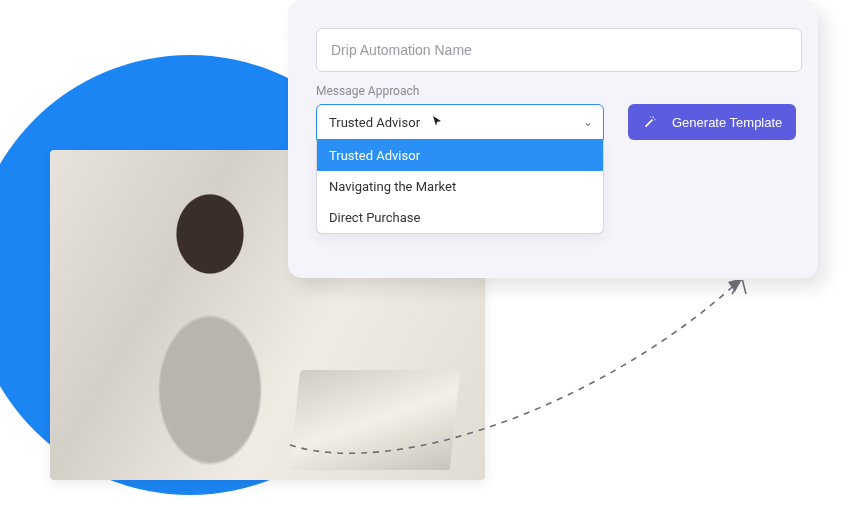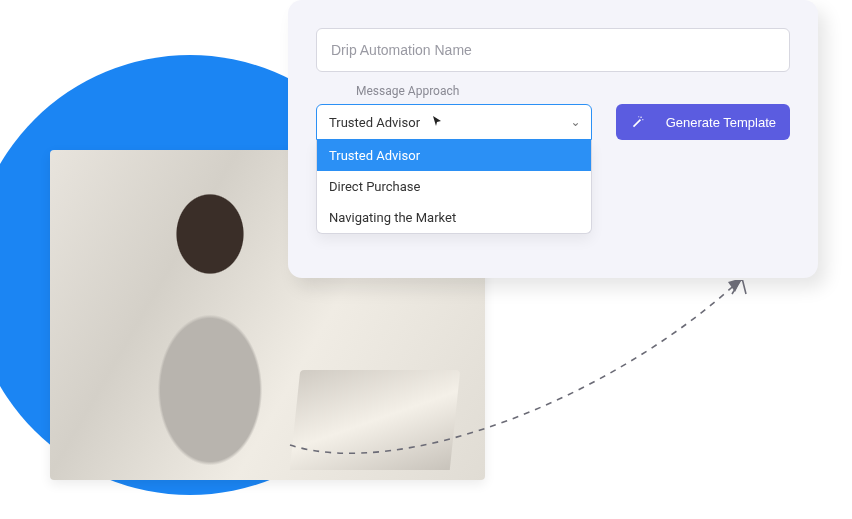--- a/index.html
+++ b/index.html
@@ -60,21 +60,21 @@
   .card {
     position: absolute;
     right: 34px;
     top: 0;
     width: 530px;
     height: 278px;
     background: #f4f4fa;
     border-radius: 14px;
     z-index: 3;
     box-shadow: 8px 10px 18px rgba(0,0,0,0.10);
-    padding: 28px 28px 0 28px;
+    padding: 28px 16px 0 28px;
   }
   .name-input {
     width: 100%;
     height: 44px;
     background: #fff;
     border: 1px solid #d7d7e0;
     border-radius: 6px;
     padding: 0 14px;
     font-size: 14px;
     color: #333;
@@ -86,21 +86,20 @@
     margin-top: 14px;
     align-items: flex-start;
     gap: 24px;
   }
   .approach-col { width: 288px; position: relative; }
   .approach-label {
     font-size: 12px;
     color: #8a8a94;
     margin-bottom: 6px;
     margin-top: -2px;
-    margin-left: 40px;
   }
   .approach-select {
     width: 100%;
     height: 36px;
     background: #fff;
     border: 1.5px solid #2b90f5;
     border-radius: 6px 6px 0 0;
     display: flex;
     align-items: center;
     justify-content: space-between;
@@ -145,21 +144,21 @@
     margin-top: 18px;
     height: 36px;
     padding: 0 14px;
     background: #5b5ce0;
     border: none;
     border-radius: 6px;
     color: #fff;
     font-size: 13px;
     display: inline-flex;
     align-items: center;
-    gap: 22px;
+    gap: 16px;
     cursor: pointer;
     white-space: nowrap;
   }
   .generate-btn .magic { display: inline-flex; }
   .arrow-path {
     position: absolute;
     z-index: 4;
     left: 280px;
     top: 280px;
     width: 520px;
@@ -195,22 +194,22 @@
             <svg width="12" height="12" viewBox="0 0 24 24">
                 <path d="M4 2 L20 12 L12 14 L10 22 Z" fill="#222"></path>
               </svg>
           </span>
         </span>
         <span class="chevron">⌄</span>
       </div>
 
       <div class="dropdown">
         <div class="dropdown-item active">Trusted Advisor</div>
+        <div class="dropdown-item">Navigating the Market</div>
         <div class="dropdown-item">Direct Purchase</div>
-        <div class="dropdown-item">Navigating the Market</div>
       </div>
     </div>
 
     <button class="generate-btn">
       <span class="magic">
         <svg width="14" height="14" viewBox="0 0 24 24" fill="none">
           <path d="M5 19 L17 7 L19 9 L7 21 Z" fill="#fff"></path>
           <circle cx="19" cy="4" r="1.3" fill="#fff"></circle>
           <circle cx="22" cy="8" r="1" fill="#fff"></circle>
           <circle cx="15" cy="3" r="0.9" fill="#fff"></circle>

